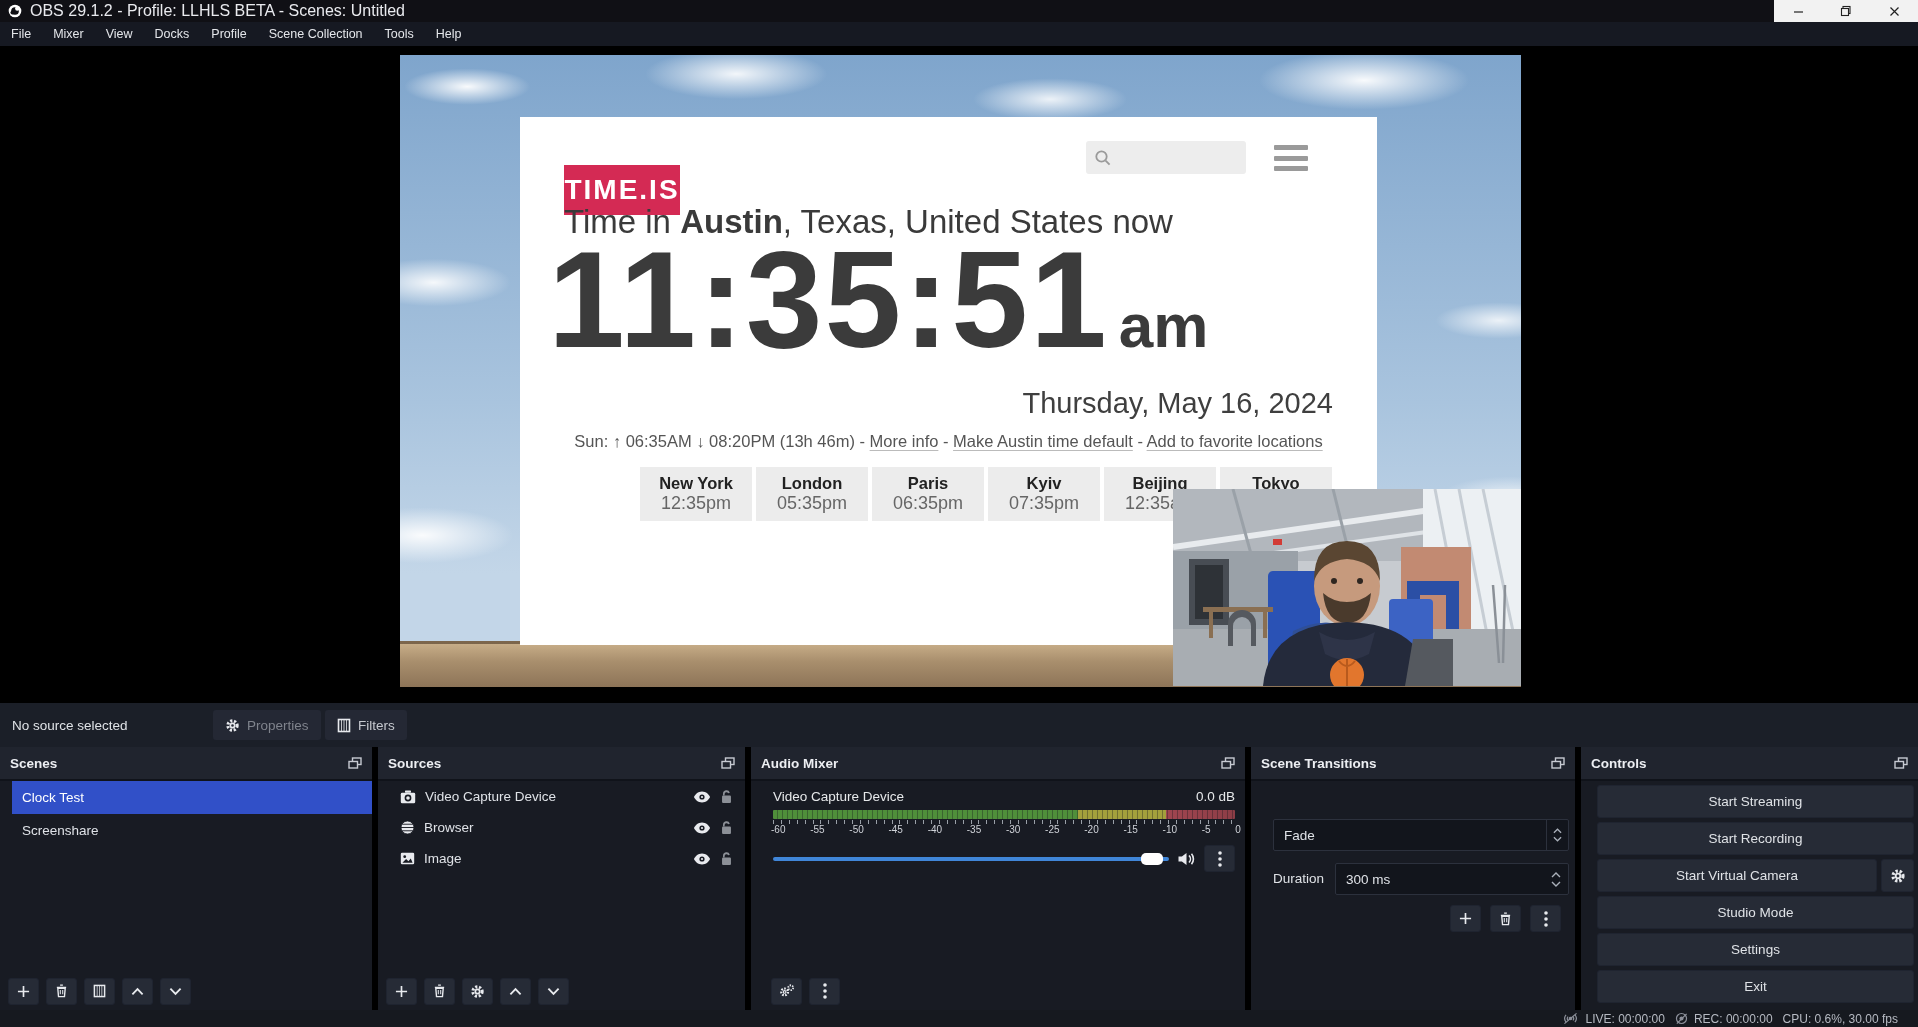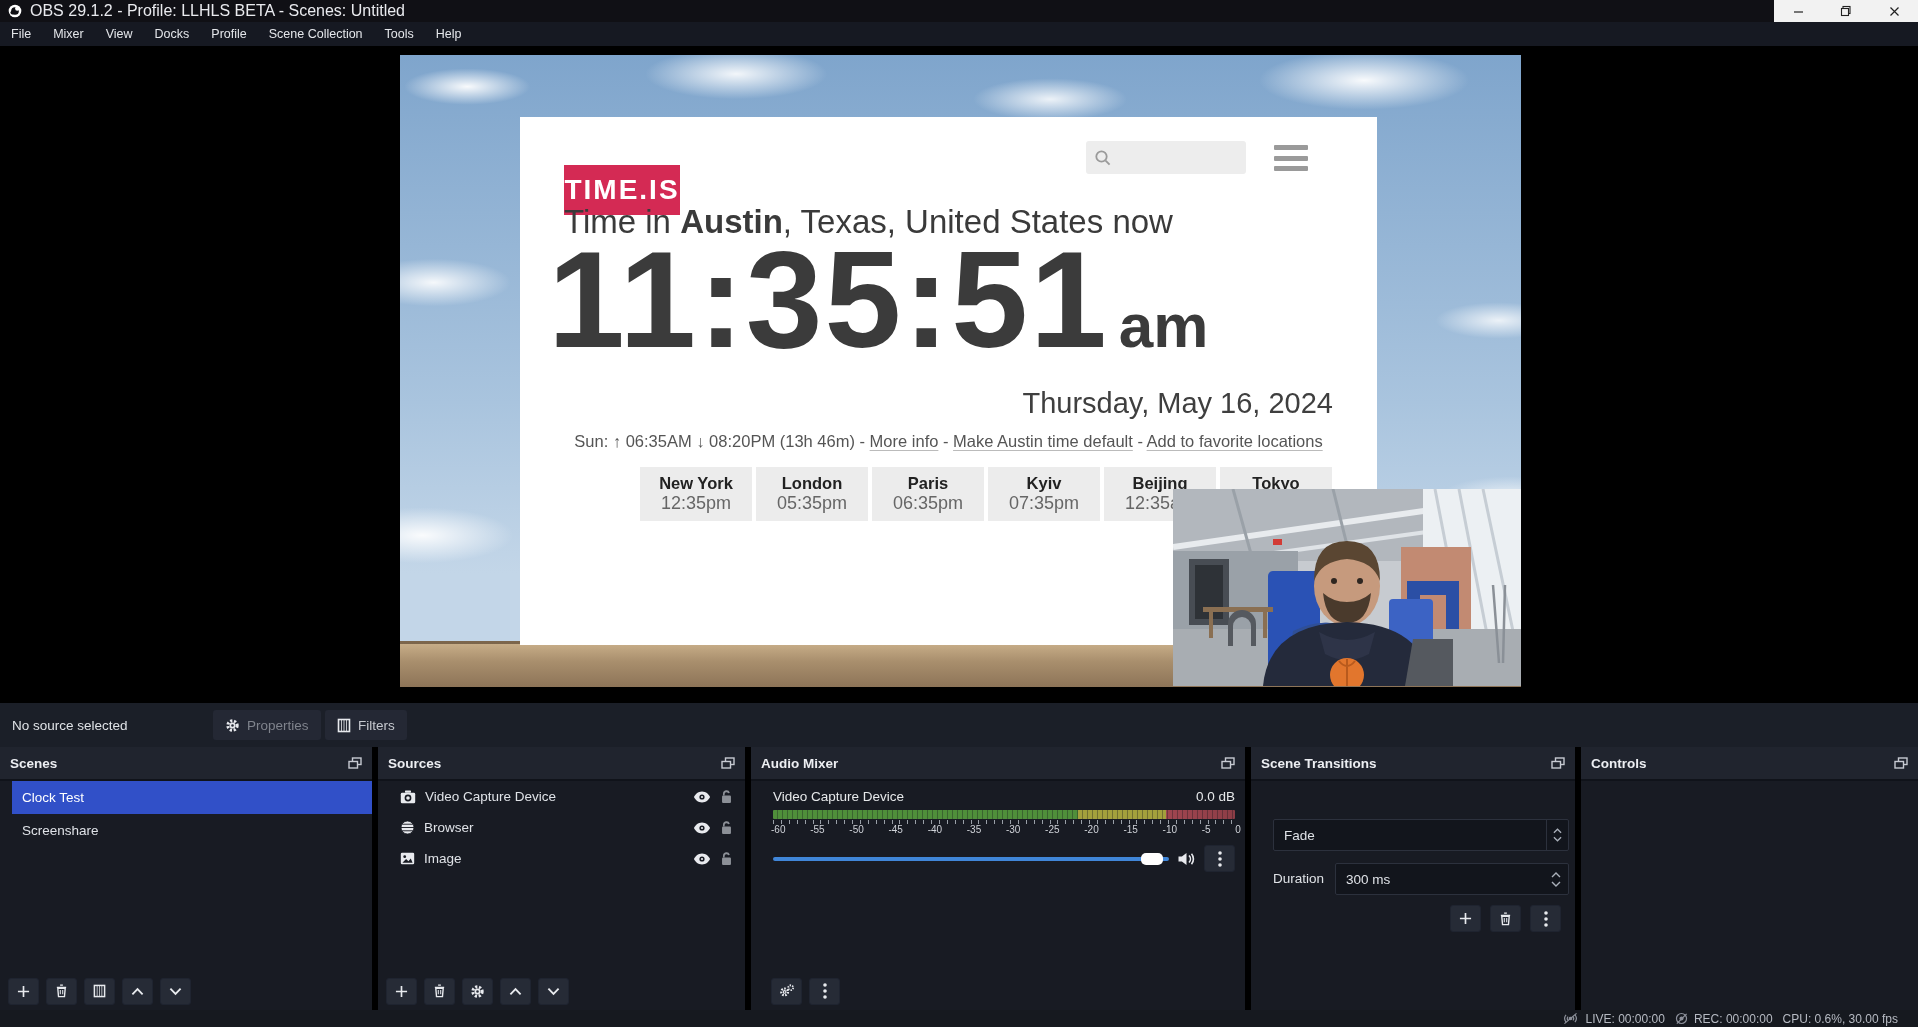--- a/index.html
+++ b/index.html
@@ -594,20 +594,36 @@
   <div class="dock" id="dock-controls">
     <div class="dock-header">
       <span>Controls</span>
       <span class="popout">
         <svg width="14" height="13" viewBox="0 0 14 13" fill="none" stroke="#c7cad2" stroke-width="1.4">
             <rect x="4.5" y="1" width="8.5" height="6.5"></rect>
             <rect x="1" y="4.5" width="8.5" height="6.5" fill="#20242e"></rect>
           </svg>
       </span>
     </div>
+    <div class="dock-body ctl-col">
+      <div class="ctl-btn">Start Streaming</div>
+      <div class="ctl-btn">Start Recording</div>
+      <div class="ctl-split">
+        <div class="ctl-btn main">Start Virtual Camera</div>
+        <div class="ctl-btn gearbtn">
+          <svg width="16" height="16" viewBox="0 0 16 16" fill="none" stroke="#e8eaee">
+              <circle cx="8" cy="8" r="5" stroke-width="3.2" stroke-dasharray="2.3 1.8"></circle>
+              <circle cx="8" cy="8" r="2.3" stroke-width="1.8"></circle>
+            </svg>
+        </div>
+      </div>
+      <div class="ctl-btn">Studio Mode</div>
+      <div class="ctl-btn">Settings</div>
+      <div class="ctl-btn">Exit</div>
+    </div>
   </div>
 
   <div class="statusbar">
     <span class="sb-group">
       <span>
         <svg width="17" height="13" viewBox="0 0 18 14" fill="none" stroke="#8d919b" stroke-width="1.3">
             <path d="M4.2 3.2a6 6 0 0 0 0 7.6M13.8 3.2a6 6 0 0 1 0 7.6M6.4 5a3 3 0 0 0 0 4M11.6 5a3 3 0 0 1 0 4"></path>
             <circle cx="9" cy="7" r="1.3" fill="#8d919b"></circle>
             <path d="M2.5 12.5l13-11"></path>
           </svg>

